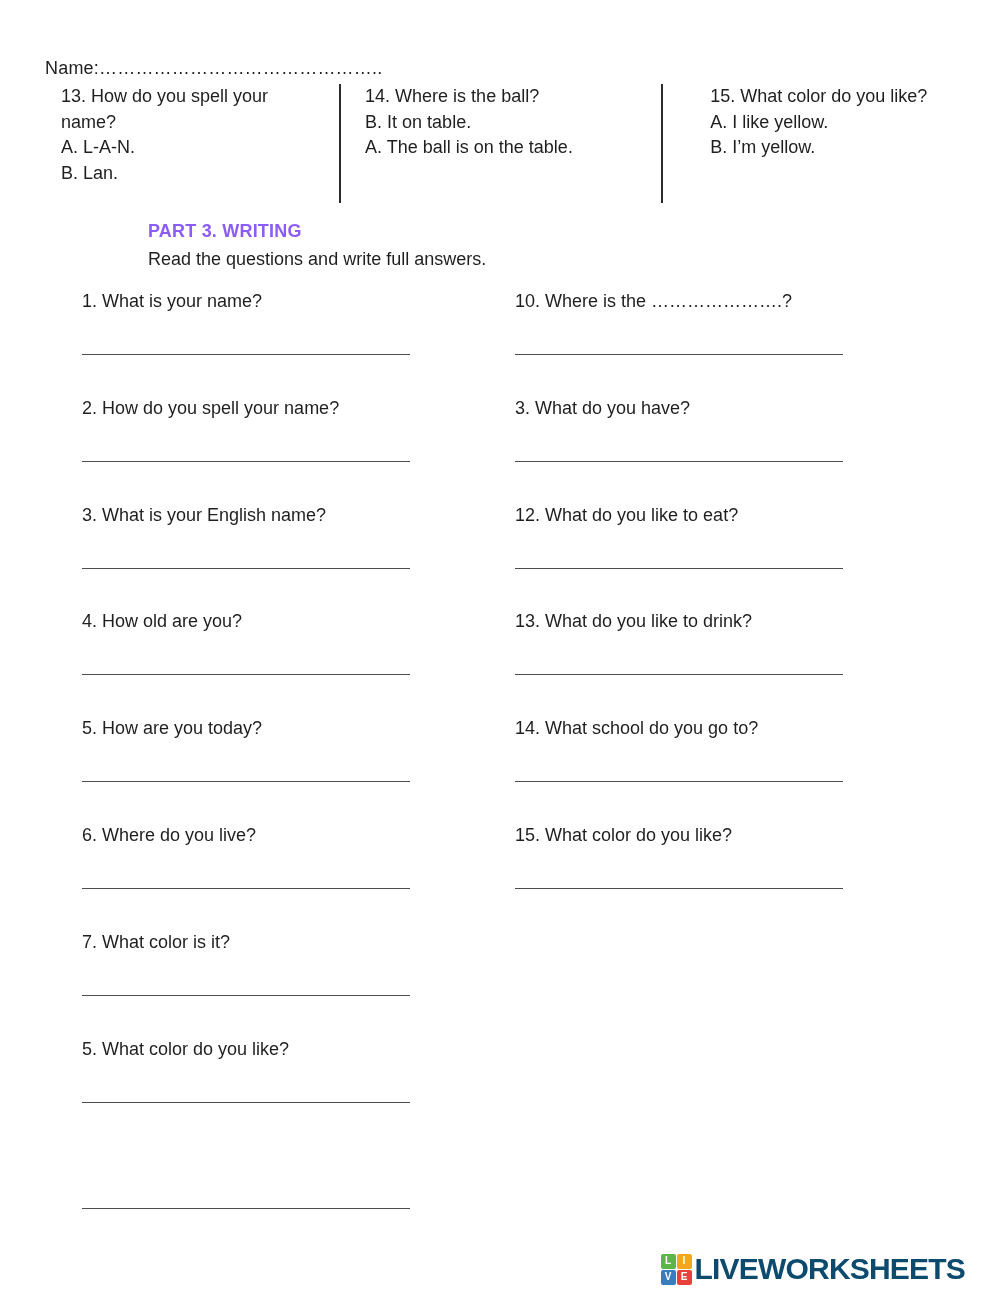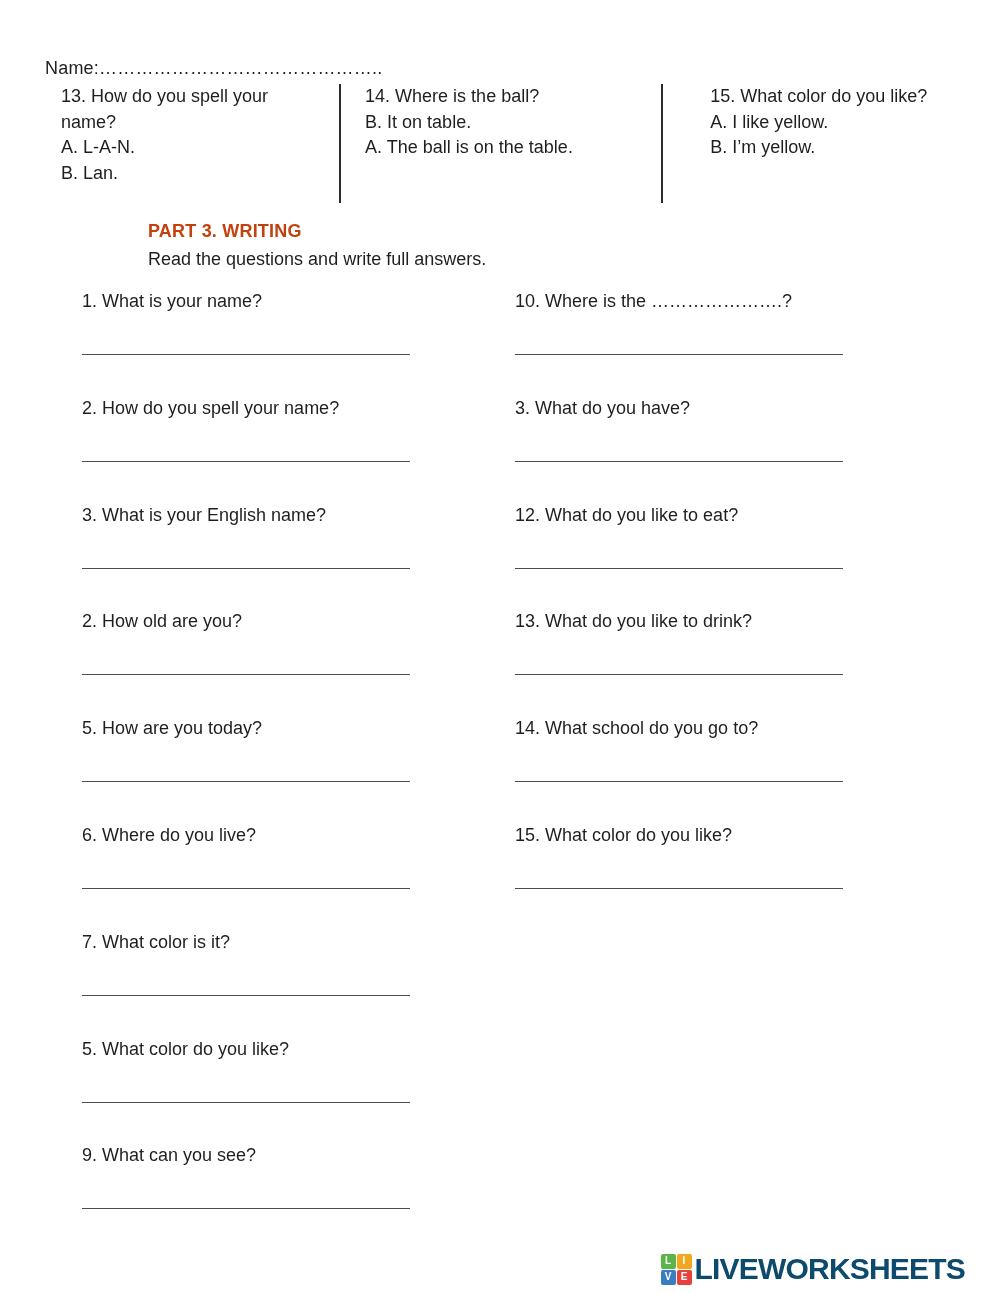--- a/index.html
+++ b/index.html
@@ -43,21 +43,21 @@
     border-left: 2px solid #2b2b2b;
   }
   .vdiv-1 { left: 339px; }
   .vdiv-2 { left: 661px; }
   .part3-heading {
     position: absolute;
     left: 148px;
     top: 221px;
     font-size: 18px;
     font-weight: bold;
-    color: #c2410c;
+    color: #8b5cf6;
     letter-spacing: 0.2px;
   }
   .instruction {
     position: absolute;
     left: 148px;
     top: 249px;
     font-size: 18px;
   }
   .q-col {
     position: absolute;
@@ -148,41 +148,40 @@
     </div>
     <div class="q-block">
       <div class="q-text">2. How do you spell your name?</div>
       <div class="q-line"></div>
     </div>
     <div class="q-block">
       <div class="q-text">3. What is your English name?</div>
       <div class="q-line"></div>
     </div>
     <div class="q-block">
-      <div class="q-text">2. How old are you?</div>
+      <div class="q-text">4. How old are you?</div>
       <div class="q-line"></div>
     </div>
     <div class="q-block">
       <div class="q-text">5. How are you today?</div>
       <div class="q-line"></div>
     </div>
     <div class="q-block">
       <div class="q-text">6. Where do you live?</div>
       <div class="q-line"></div>
     </div>
     <div class="q-block">
       <div class="q-text">7. What color is it?</div>
       <div class="q-line"></div>
     </div>
     <div class="q-block">
       <div class="q-text">5. What color do you like?</div>
       <div class="q-line"></div>
     </div>
     <div class="q-block">
-      <div class="q-text">9. What can you see?</div>
       <div class="q-line"></div>
     </div>
   </div>
 
   <div class="q-col q-col-right">
     <div class="q-block">
       <div class="q-text">10. Where is the ………………….?</div>
       <div class="q-line"></div>
     </div>
     <div class="q-block">

